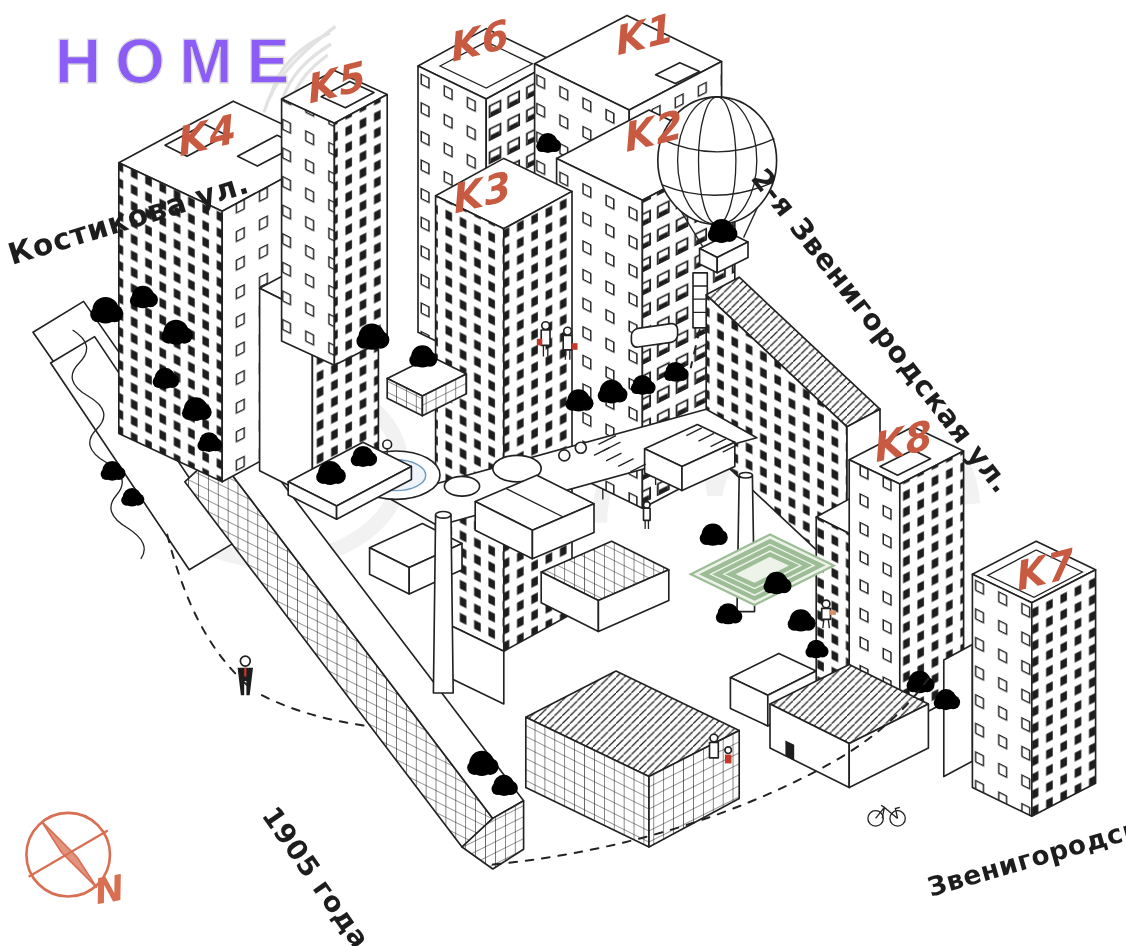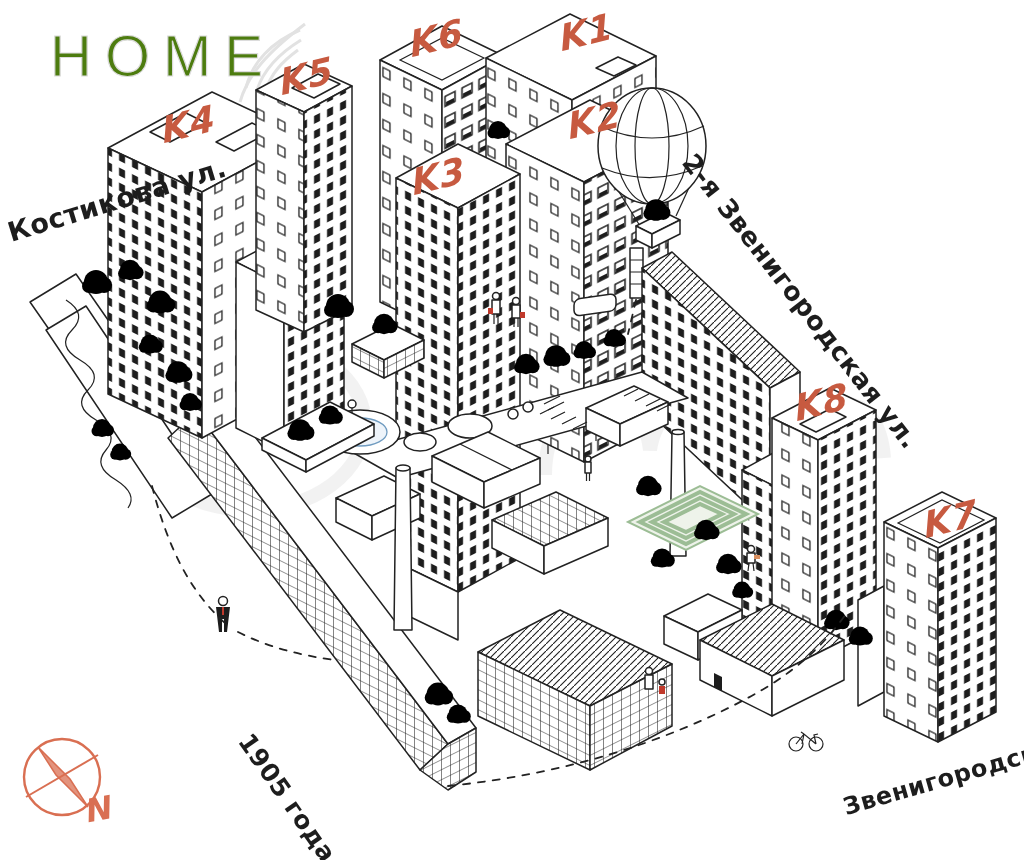--- a/index.html
+++ b/index.html
@@ -19,22 +19,22 @@
   .compass{stroke:var(--compass-orange,#d96f52);}
   
   .blabel{position:absolute;font:italic 700 36px "DejaVu Sans",sans-serif;
           color:var(--label-red,#c75a40);transform:rotate(-14deg) skewX(-8deg);
           transform-origin:left top;letter-spacing:1px;z-index:5;}
   .street{position:absolute;font:700 26px "DejaVu Sans",sans-serif;color:#1d1d1d;
           white-space:nowrap;transform-origin:left top;z-index:5;letter-spacing:.5px;}
   .north{position:absolute;font:italic 700 32px "DejaVu Sans",sans-serif;
          color:var(--compass-orange,#d96f52);transform:rotate(-10deg);z-index:5;}
   .wm-text{position:absolute;left:50px;top:28px;z-index:1;line-height:.98;
-           font-family:"Liberation Sans",sans-serif;font-weight:400;font-size:58px;
-           letter-spacing:13px;color:#4d7c0f;-webkit-text-stroke:1.2px #dcdcdc;}
+           font-family:"Liberation Sans",sans-serif;font-weight:700;font-size:58px;
+           letter-spacing:13px;color:#8b5cf6;-webkit-text-stroke:1.2px #dcdcdc;}
 </style>
 </head>
 <body>
 
 <div class="stage">
 
   <div class="wm-text">
     <div>HOME</div>
   </div>
 

